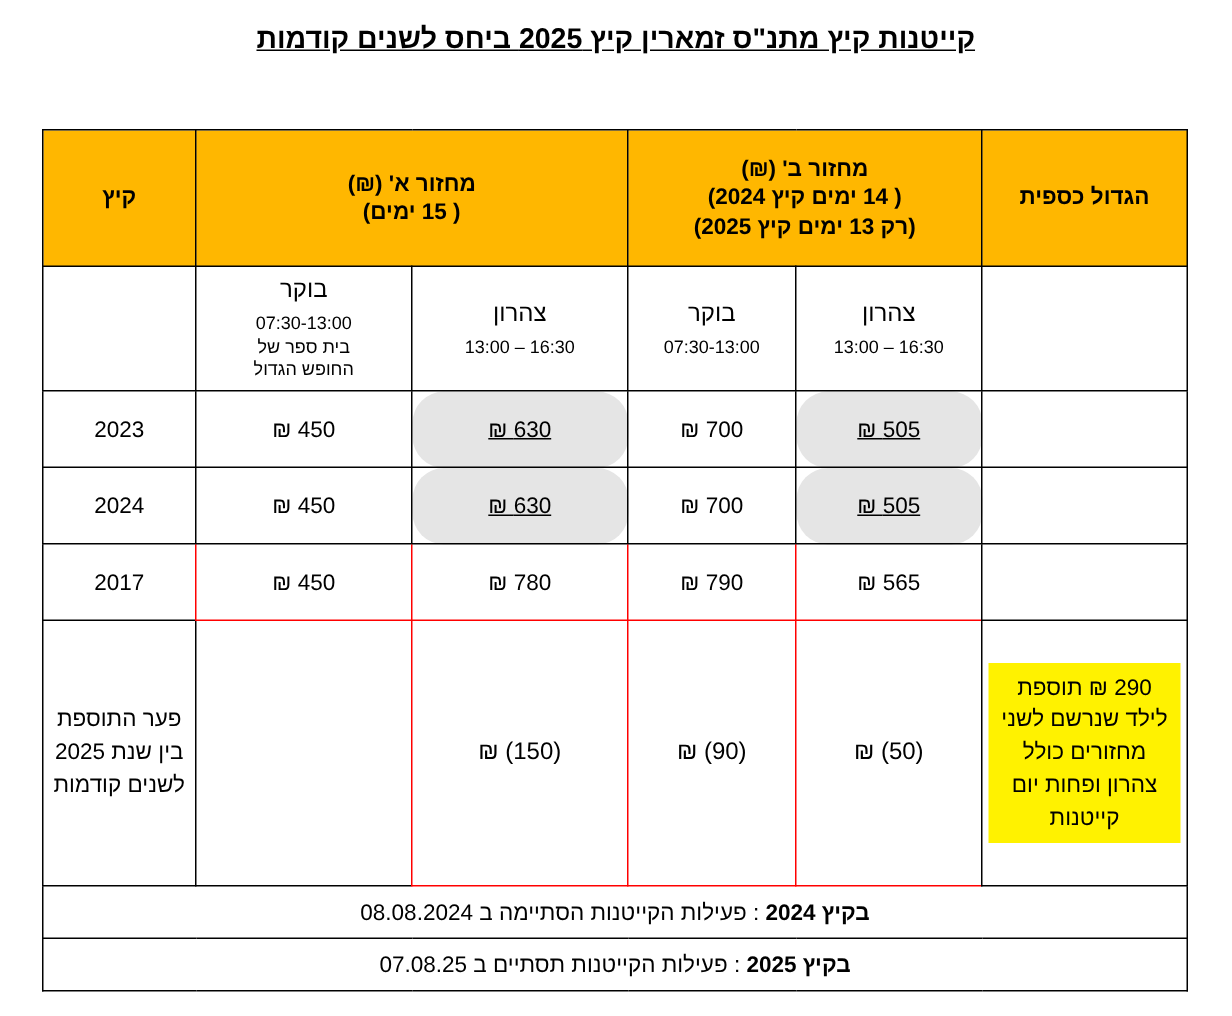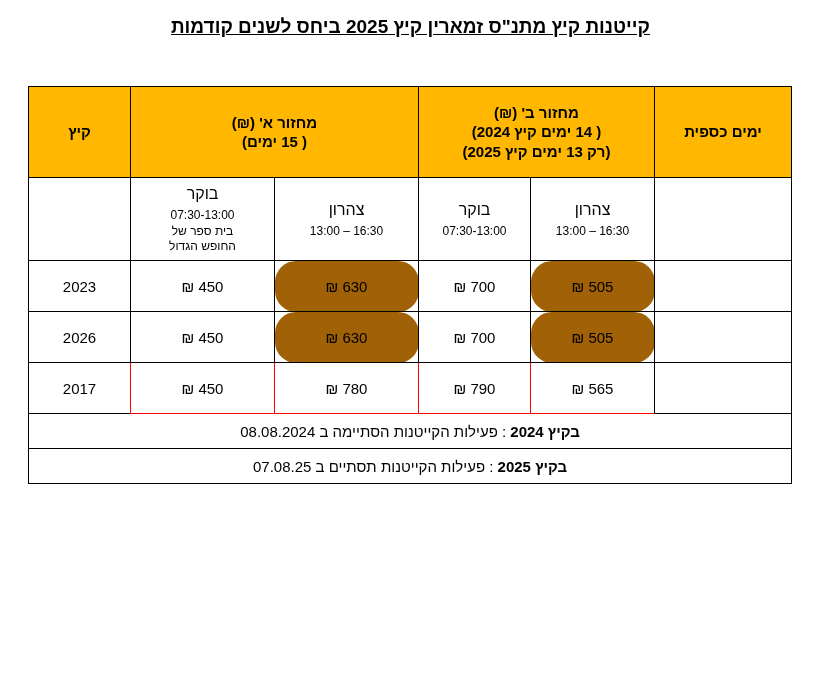--- a/index.html
+++ b/index.html
@@ -83,21 +83,22 @@
   .yearcell {
     font-size: 17px;
     height: 44px;
   }
   .price {
     font-size: 16px;
     height: 44px;
     border-radius: 21px;
   }
   .blue {
-    background: #a16207;
+    background: #e5e5e5;
+    text-decoration: underline;
   }
   .row-2025 td.price {
     border-color: #FF0000;
   }
   .row-2025 td.first-red {
     border-left-color: #FF0000;
   }
   .gap-row td.gapcell {
     border-color: #FF0000;
     height: 170px;
@@ -141,21 +142,21 @@
         <col class="c-money">
         <col class="c-b-n">
         <col class="c-b-m">
         <col class="c-a-n">
         <col class="c-a-m">
         <col class="c-year">
       </colgroup>
       <tbody>
 
         <tr>
-          <td class="hdr" rowspan="1">ימים כספית</td>
+          <td class="hdr" rowspan="1">הגדול כספית</td>
           <td class="hdr" colspan="2">
             <div>מחזור ב' (₪)</div>
             <div>( 14 ימים קיץ 2024)</div>
             <div>(רק 13 ימים קיץ 2025)</div>
           </td>
           <td class="hdr" colspan="2">
             <div>מחזור א' (₪)</div>
             <div>( 15 ימים)</div>
           </td>
           <td class="hdr">קיץ</td>
@@ -192,32 +193,42 @@
           <td class="price">450 ₪</td>
           <td class="yearcell">2023</td>
         </tr>
 
         <tr>
           <td></td>
           <td class="price blue">505 ₪</td>
           <td class="price">700 ₪</td>
           <td class="price blue">630 ₪</td>
           <td class="price">450 ₪</td>
-          <td class="yearcell">2026</td>
+          <td class="yearcell">2024</td>
         </tr>
 
         <tr class="row-2025">
           <td></td>
           <td class="price">565 ₪</td>
           <td class="price">790 ₪</td>
           <td class="price first-red">780 ₪</td>
           <td class="price">450 ₪</td>
           <td class="yearcell">2017</td>
         </tr>
 
+        <tr class="gap-row">
+          <td class="noteCell">
+            <span class="yellow-note">290 ₪ תוספת לילד שנרשם לשני מחזורים כולל צהרון ופחות יום קייטנות</span>
+          </td>
+          <td class="gapcell">(50) ₪</td>
+          <td class="gapcell">(90) ₪</td>
+          <td class="gapcell">(150) ₪</td>
+          <td></td>
+          <td class="gap-label">פער התוספת בין שנת 2025 לשנים קודמות</td>
+        </tr>
 
         <tr class="footer-row">
           <td colspan="6">
             <b>בקיץ 2024</b><span> : פעילות הקייטנות הסתיימה ב 08.08.2024</span>
           </td>
         </tr>
         <tr class="footer-row">
           <td colspan="6">
             <b>בקיץ 2025</b><span> : פעילות הקייטנות תסתיים ב 07.08.25</span>
           </td>

